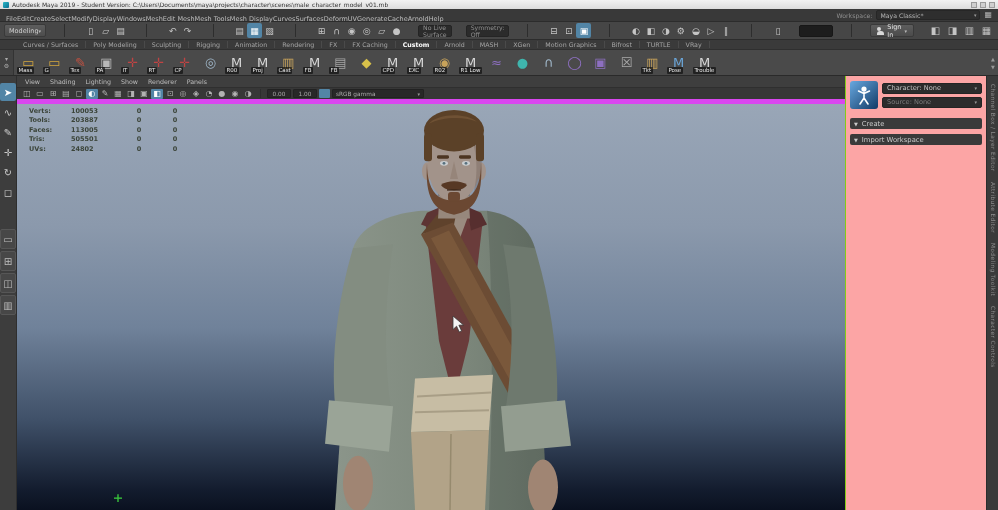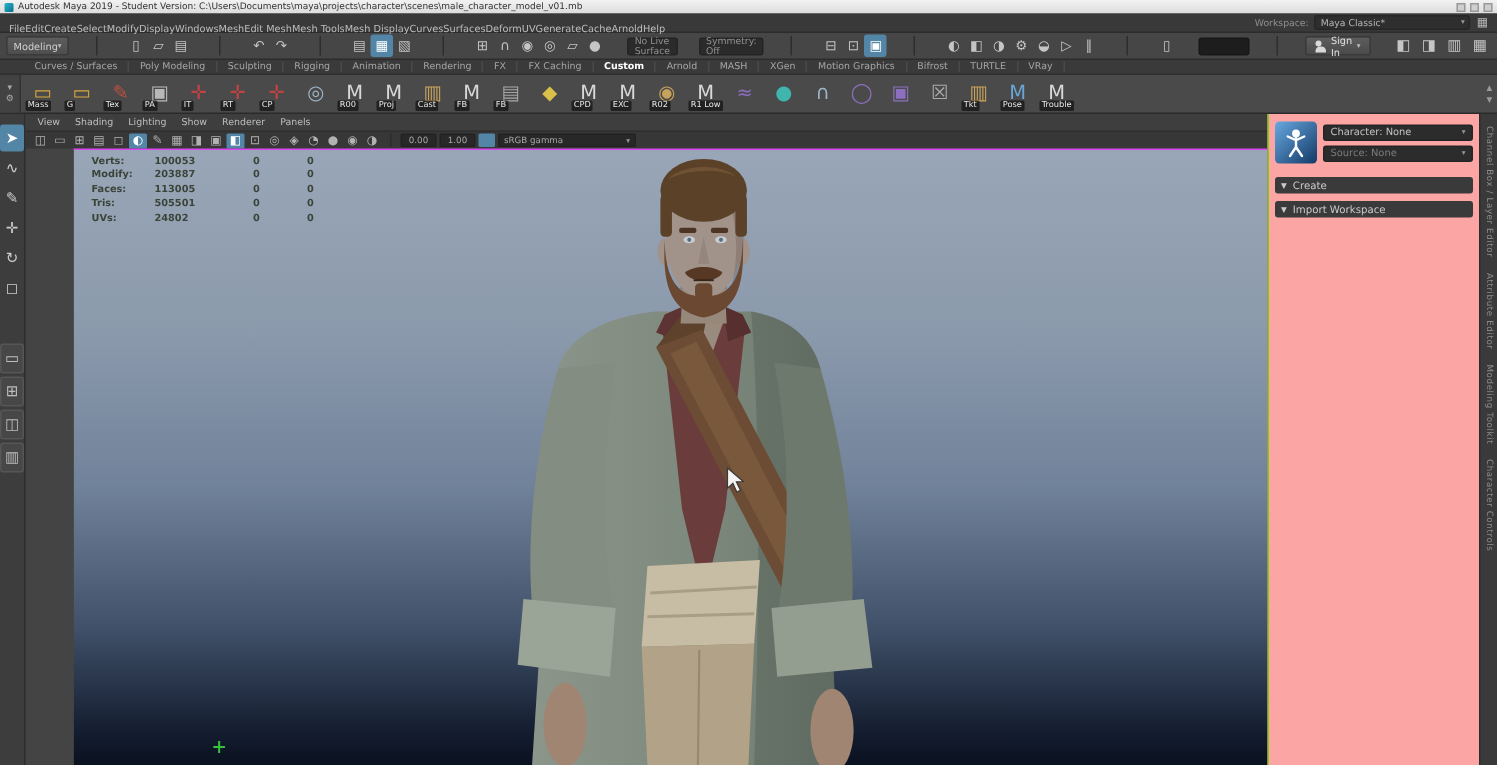--- a/index.html
+++ b/index.html
@@ -72,21 +72,21 @@
   #panel-menus { height:11px; background:#3e3e3e; display:flex; align-items:center; gap:10px; padding:0 8px; }
   #panel-menus .menu-item { font-size:6.3px; color:#bdbdbd; }
   #panel-toolbar { height:12px; background:#373737; display:flex; align-items:center; padding:0 4px; gap:2px; border-top:1px solid #2f2f2f; }
   .pt-icon { width:12px; height:10px; display:flex; align-items:center; justify-content:center; font-size:8px; color:#b2b2b2; border-radius:1px; flex:none; }
   .pt-icon.active { background:#5285a6; color:#fff; }
   .pt-field { width:24px; height:9px; background:#282828; border:1px solid #222; border-radius:1px; color:#a8a8a8; font-size:5.8px; display:flex; align-items:center; justify-content:center; }
   .pt-chip { width:11px; height:9px; background:#5285a6; border-radius:1px; flex:none; }
   .pt-select { width:92px; height:9px; background:#282828; border:1px solid #222; border-radius:1px; display:flex; align-items:center; padding:0 3px; font-size:5.8px; color:#a8a8a8; }
   .pt-select .chev { margin-left:auto; font-size:5px; color:#999; }
 
-  #viewport { flex:1; position:relative; border-top:1px solid #d946ef; overflow:hidden;margin-left:32px; }
+  #viewport { flex:1; position:relative; border-top:5px solid #d946ef; overflow:hidden; }
   #viewport svg.scene { position:absolute; inset:0; width:100%; height:100%; }
 
   
   #hud { position:absolute; top:3px; left:12px; }
   .hud-row { display:flex; font-size:6.5px; color:#3b4439; font-weight:bold; line-height:1.45; }
   .hud-row .h-label { width:42px; }
   .hud-row .h-total { width:48px; }
   .hud-row .h-sel { width:40px; text-align:center; }
   .hud-row .h-anim { width:32px; text-align:center; }
 
@@ -619,21 +619,21 @@
 
       <div id="hud">
 
       <div class="hud-row">
           <span class="h-label">Verts:</span>
           <span class="h-total">100053</span>
           <span class="h-sel">0</span>
           <span class="h-anim">0</span>
         </div>
           <div class="hud-row">
-          <span class="h-label">Modify:</span>
+          <span class="h-label">Tools:</span>
           <span class="h-total">203887</span>
           <span class="h-sel">0</span>
           <span class="h-anim">0</span>
         </div>
           <div class="hud-row">
           <span class="h-label">Faces:</span>
           <span class="h-total">113005</span>
           <span class="h-sel">0</span>
           <span class="h-anim">0</span>
         </div>

